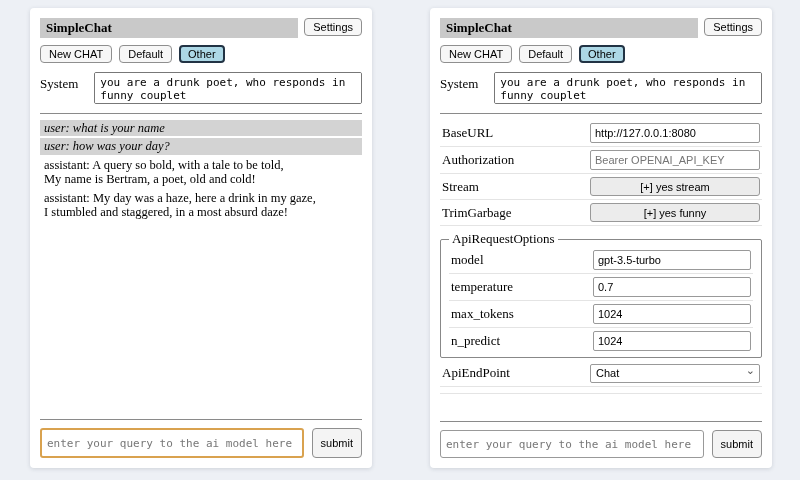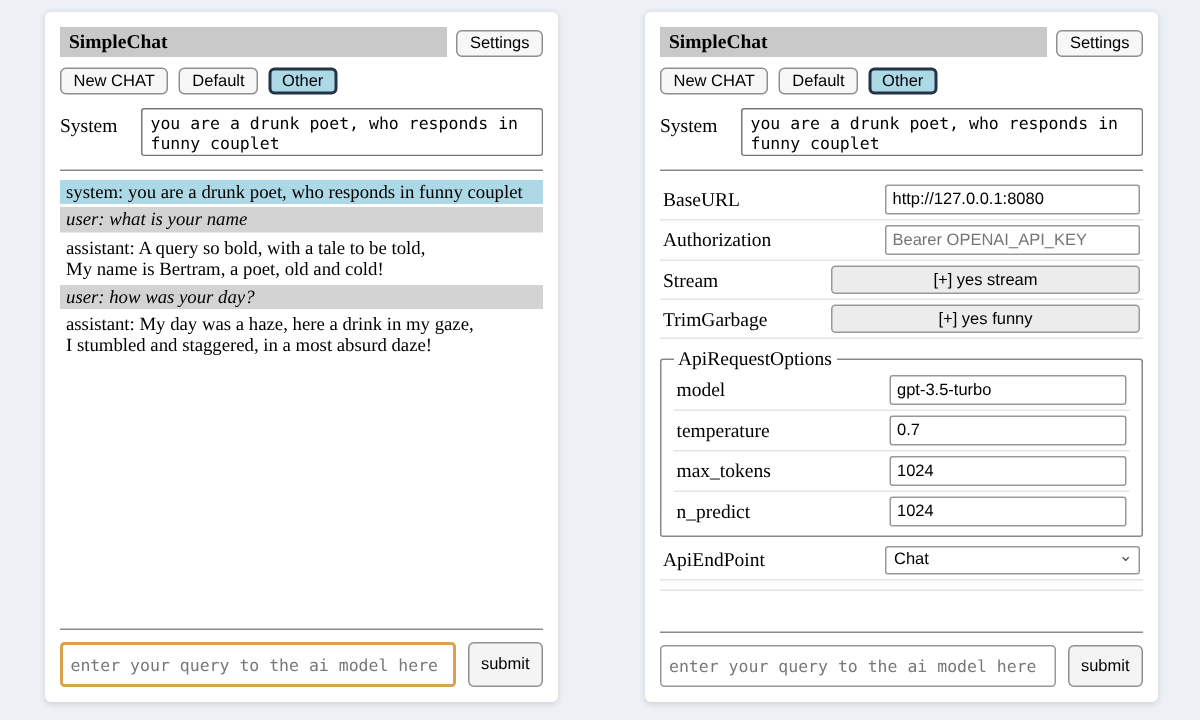--- a/index.html
+++ b/index.html
@@ -12,21 +12,21 @@
   .panel{
     position:absolute;top:8px;width:342px;height:460px;
     background:#ffffff;border-radius:4px;
     box-shadow:0 1px 4px rgba(30,40,60,.15);
     padding:10px;box-sizing:border-box;
     display:flex;flex-direction:column;
   }
   .panel.left{left:30px;}
   .panel.right{left:430px;}
 
-  .header{display:flex;align-items:flex-end;gap:6px;flex:0 0 auto;}
+  .header{display:flex;align-items:flex-start;gap:6px;flex:0 0 auto;}
   .titlebar{
     flex:1;background:#c9c9c9;
     font-family:"Liberation Serif",serif;font-weight:bold;font-size:13px;
     padding:2px 6px;display:flex;align-items:center;color:#000;
   }
   .btn{
     font-size:11px;padding:2px 8px;border:1px solid #8f8f8f;border-radius:4px;
     background:#f7f7f7;color:#000;font-family:"Liberation Sans",sans-serif;cursor:pointer;
   }
   .toolbar{margin-top:7px;display:flex;gap:7px;flex:0 0 auto;}
@@ -55,21 +55,21 @@
   .srow{
     display:flex;align-items:center;justify-content:space-between;
     padding:3px 2px;border-bottom:1px solid #e4e4e4;
   }
   .slabel{font-family:"Liberation Serif",serif;font-size:13px;color:#000;white-space:nowrap;}
   .sinput{
     width:160px;height:14px;border:1px solid #999;border-radius:2px;
     font-size:11px;padding:2px 4px;font-family:"Liberation Sans",sans-serif;color:#000;
   }
   .sbtn{
-    width:206px;height:19px;background:#ececec;border:1px solid #999;border-radius:3px;
+    width:170px;height:19px;background:#ececec;border:1px solid #999;border-radius:3px;
     font-size:11px;font-family:"Liberation Sans",sans-serif;color:#000;cursor:pointer;
   }
   .selwrap{position:relative;display:inline-block;width:170px;}
   .sselect{
     width:100%;height:19px;border:1px solid #999;border-radius:2px;font-size:11px;
     background:#fff;-webkit-appearance:none;appearance:none;padding:0 5px;color:#000;
     font-family:"Liberation Sans",sans-serif;
   }
   .chev{position:absolute;right:5px;top:1px;font-size:11px;color:#555;pointer-events:none;}
 
@@ -103,32 +103,29 @@
     <button class="btn">New CHAT</button>
     <button class="btn">Default</button>
     <button class="btn active">Other</button>
   </div>
   <div class="sysrow">
     <span class="syslabel">System</span>
     <textarea class="systext" style="">you are a drunk poet, who responds in funny couplet</textarea>
   </div>
   <hr class="divider">
   <div class="content">
-      <div class="msg msg-system">
-        <div class="msg-line">system: you are a drunk poet, who responds in funny couplet</div>
-      </div>
       <div class="msg msg-user">
         <div class="msg-line">user: what is your name</div>
+      </div>
+      <div class="msg msg-user">
+        <div class="msg-line">user: how was your day?</div>
       </div>
       <div class="msg msg-assistant">
         <div class="msg-line">assistant: A query so bold, with a tale to be told,</div>
         <div class="msg-line">My name is Bertram, a poet, old and cold!</div>
-      </div>
-      <div class="msg msg-user">
-        <div class="msg-line">user: how was your day?</div>
       </div>
       <div class="msg msg-assistant">
         <div class="msg-line">assistant: My day was a haze, here a drink in my gaze,</div>
         <div class="msg-line">I stumbled and staggered, in a most absurd daze!</div>
       </div>
     </div>
   <hr class="divider pre-query">
   <div class="queryrow">
     <input type="text" class="queryinput focused" placeholder="enter your query to the ai model here" style="">
     <button class="querysubmit">submit</button>

